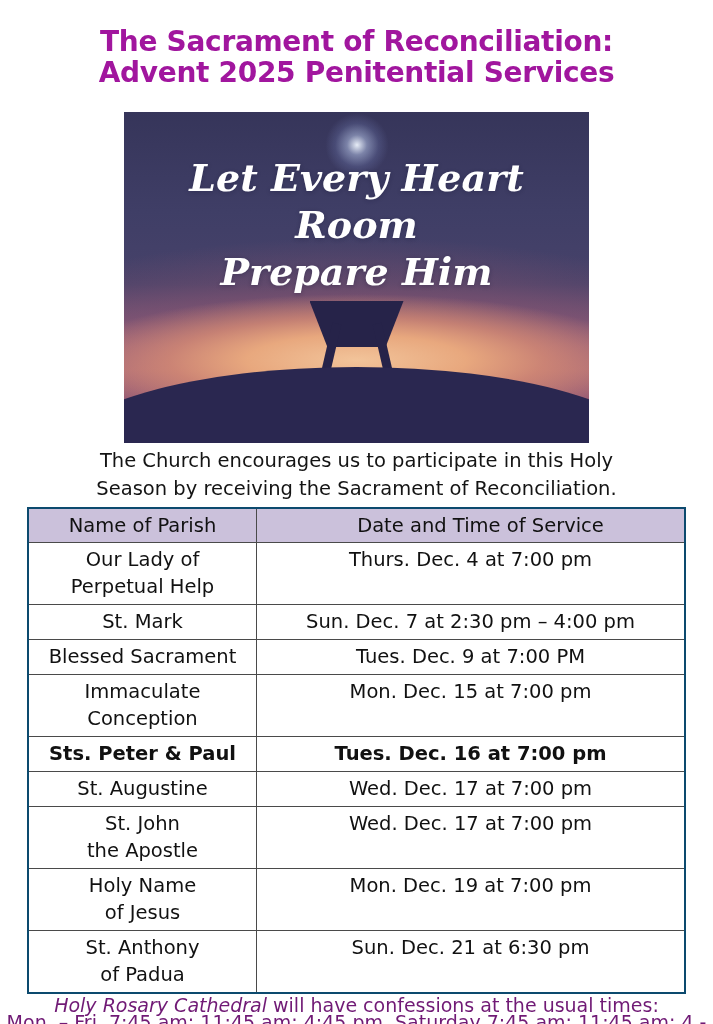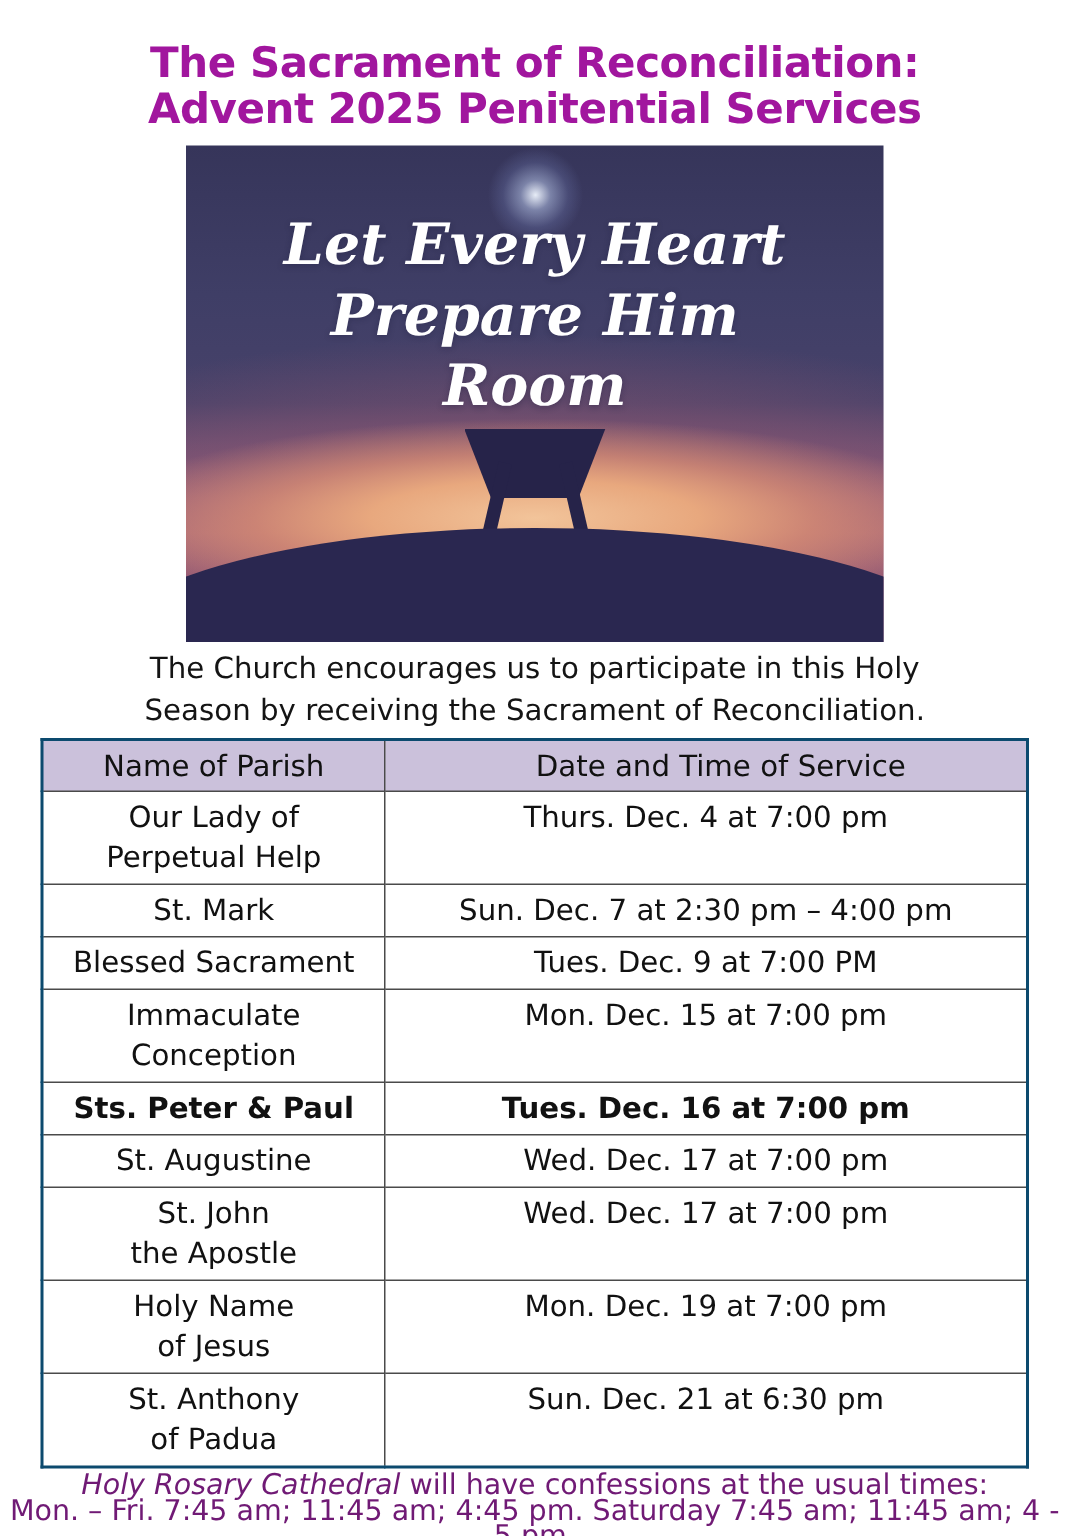--- a/index.html
+++ b/index.html
@@ -18,21 +18,21 @@
     text-align: center;
     font-weight: bold;
     font-size: 28px;
     line-height: 31px;
     letter-spacing: -0.3px;
   }
   
   .hero {
     position: relative;
     width: 465px; height: 331px;
-    margin: 9px auto 0 auto;
+    margin: 24px auto 0 auto;
     overflow: hidden;
     background:
       radial-gradient(ellipse 62% 20% at 50% 75%, #F2C49A 0%, #E8A87E 38%, rgba(214,140,116,0.75) 65%, rgba(150,90,110,0) 100%),
       radial-gradient(ellipse 95% 42% at 50% 80%, rgba(211,128,104,0.55) 0%, rgba(165,92,112,0.38) 58%, rgba(0,0,0,0) 100%),
       linear-gradient(180deg, #36355A 0%, #3F3E66 30%, #47426A 52%, #6A4F74 63%, #92627E 71%, #A86E7E 78%, #8E5C78 86%, #6F4A6B 100%);
   }
   .star {
     position: absolute;
     left: calc(50% - 32px); top: 1px;
     width: 64px; height: 64px;
@@ -132,22 +132,22 @@
 
   <div class="title" style="color: rgb(161, 22, 158);">
     <div>The Sacrament of Reconciliation:</div>
     <div>Advent 2025 Penitential Services</div>
   </div>
 
   <div class="hero">
     <div class="star"></div>
     <div class="hero-caption">
       <div>Let Every Heart</div>
+      <div>Room</div>
       <div>Prepare Him</div>
-      <div>Room</div>
     </div>
     <div class="manger">
       <div class="manger-box" style="background: rgb(38, 35, 73);"></div>
       <div class="manger-leg leg-left" style="background: rgb(38, 35, 73);"></div>
       <div class="manger-leg leg-right" style="background: rgb(38, 35, 73);"></div>
     </div>
     <div class="hill" style="background: rgb(42, 39, 80);"></div>
   </div>
 
   <p class="intro">

